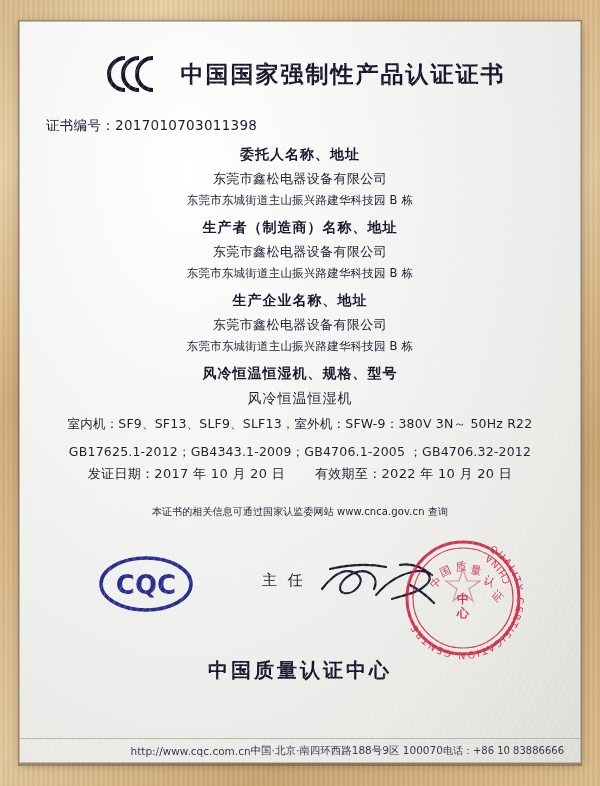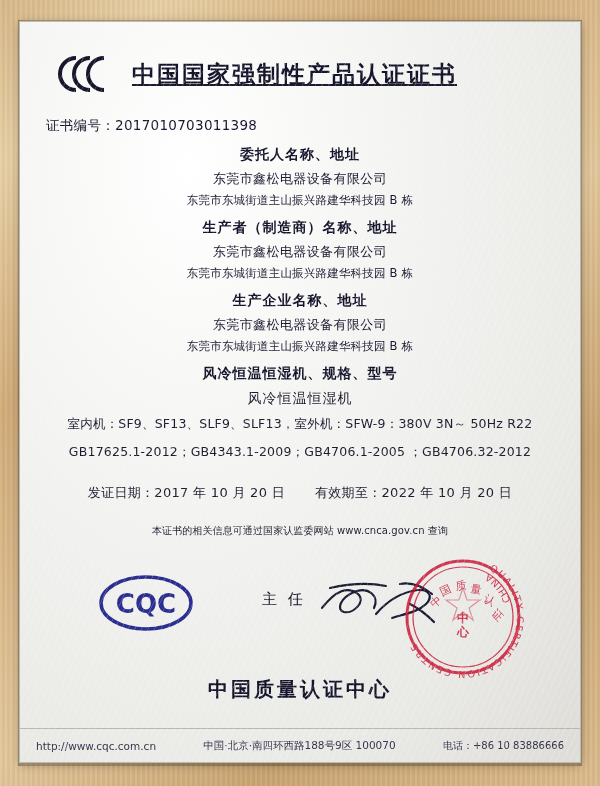--- a/index.html
+++ b/index.html
@@ -33,21 +33,21 @@
     color:#1b1b2e;
     overflow:hidden;
   }
   .cert:after{
     content:"";position:absolute;inset:0;
     background:repeating-linear-gradient(115deg, rgba(255,255,255,0.35) 0 1px, rgba(0,0,0,0.0) 1px 6px);
     pointer-events:none;opacity:.5;
   }
 
   
-  .header{display:flex;align-items:center;gap:14px;margin-top:6px;text-decoration:underline;}
+  .header{display:flex;align-items:center;justify-content:center;gap:14px;margin-top:6px;}
   .ccc-logo{
     width:72px;height:52px;position:relative;flex:0 0 auto;
   }
   .ccc-logo svg{display:block;}
   .title{
     font-size:23px;font-weight:bold;letter-spacing:2px;color:#14142b;
     font-family:"DejaVu Sans","Liberation Sans",sans-serif;
     white-space:nowrap;
   }
 
@@ -63,21 +63,21 @@
   .prod-name{font-size:14px;margin-top:7px;letter-spacing:1px;}
   .models{font-size:12.5px;margin-top:8px;letter-spacing:.2px;}
   .stdline{font-size:12.5px;margin-top:7px;letter-spacing:.2px;}
 
   .para{
     font-size:13px;margin-top:10px;text-align:center;line-height:1.5;letter-spacing:.2px;
   }
   .para .ln2{display:block;}
 
   .dates{
-    margin-top:23px;text-align:center;font-size:13px;letter-spacing:.3px;
+    margin-top:4px;text-align:center;font-size:13px;letter-spacing:.3px;
   }
   .dates span.gap{display:inline-block;width:30px;}
   .valid-note{font-size:12.5px;margin-top:7px;text-align:center;letter-spacing:.2px;}
   .query-note{font-size:10px;margin-top:22px;text-align:center;color:#1b1b2e;letter-spacing:.1px;}
 
   
   .sign-row{
     position:relative;margin-top:22px;height:112px;
   }
   .cqc-mark{
@@ -92,23 +92,23 @@
   .seal{
     position:absolute;right:22px;top:-12px;width:138px;height:138px;
   }
 
   .footer-title{
     text-align:center;font-size:20px;font-weight:bold;letter-spacing:3px;color:#14142b;
     margin-top:4px;
   }
 
   .footer-bar{
-    position:absolute;left:0;right:0;bottom:0;height:34px;
+    position:absolute;left:0;right:0;bottom:0;height:24px;
     border-top:1px solid #b9b6ae;
-    display:flex;align-items:center;justify-content:space-between;
+    display:flex;align-items:center;justify-content:flex-end;
     padding:0 16px;box-sizing:border-box;
     font-size:10.5px;color:#33334a;
   }
   .footer-center{font-size:10.5px;}
   .footer-right{font-size:10px;}
 </style>
 </head>
 <body>
 
 <div class="frame">

